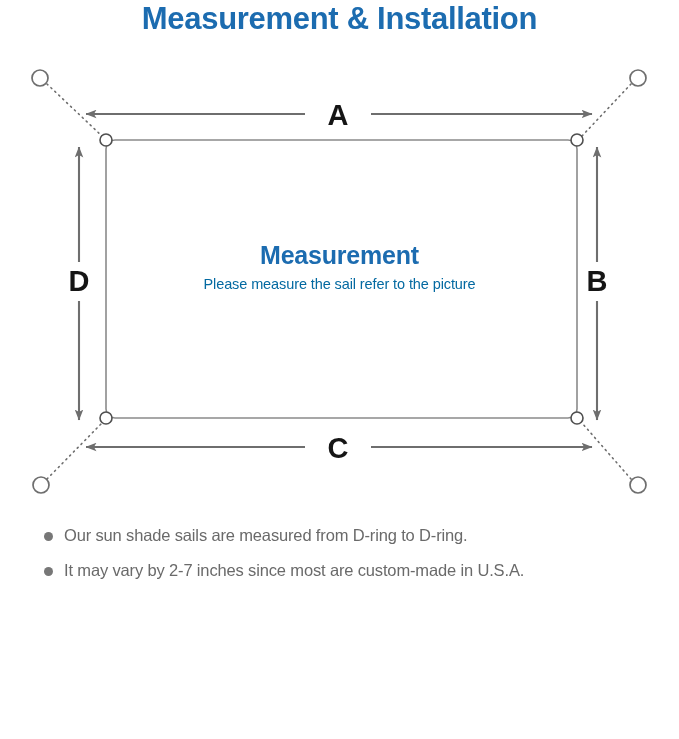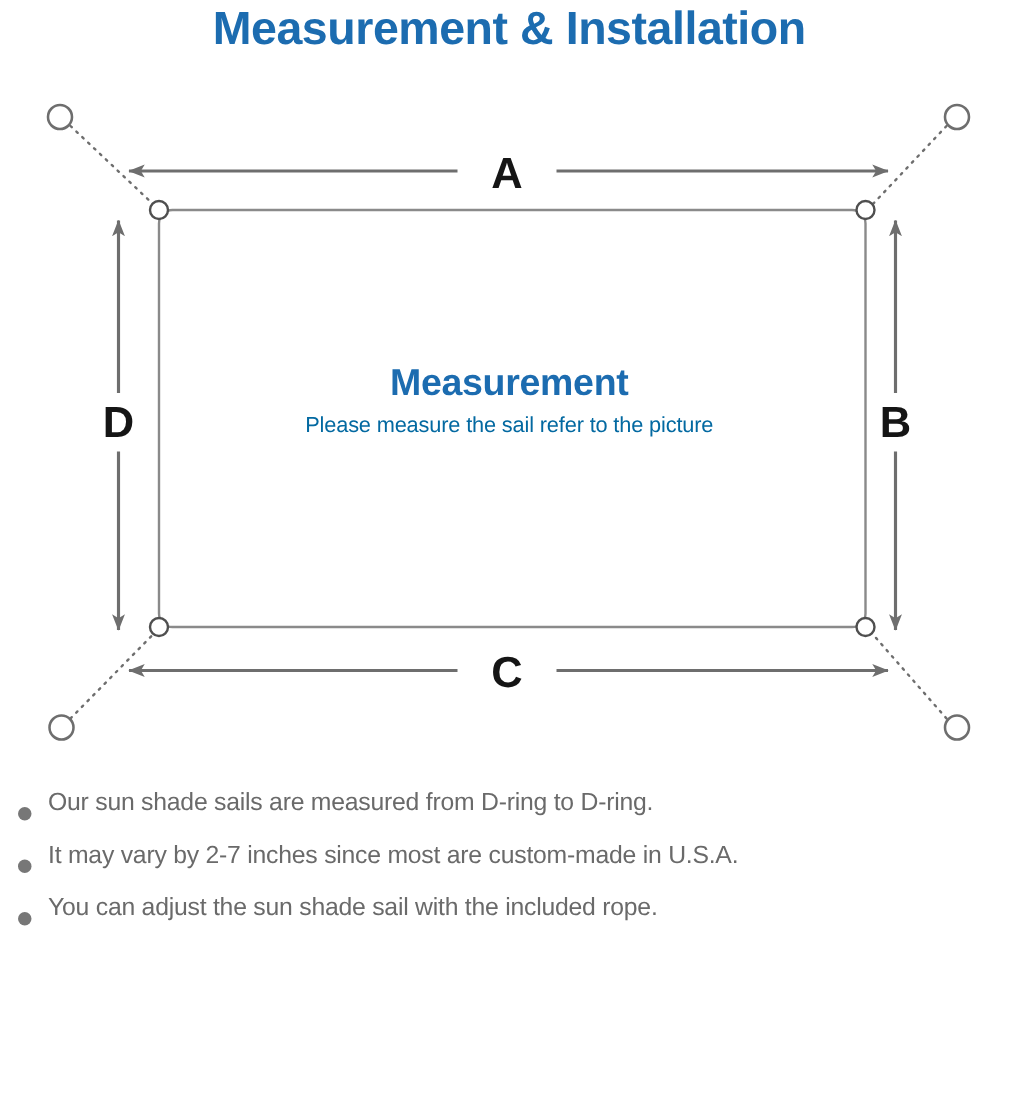--- a/index.html
+++ b/index.html
@@ -77,24 +77,25 @@
   .notes {
     position: absolute;
     left: 0;
     top: 524px;
     width: 679px;
     padding: 0;
     margin: 0;
   }
   .note-row {
     display: flex;
-    align-items: flex-end;
+    align-items: flex-start;
     margin-bottom: 12px;
     padding-left: 12px;
     padding-right: 6px;
+    margin-left: 32px;
   }
   .note-bullet {
     flex: 0 0 auto;
     width: 9px;
     height: 9px;
     border-radius: 50%;
     background: #777777;
     margin-top: 8px;
     margin-right: 11px;
   }
@@ -181,19 +182,15 @@
 
   <div class="notes">
     <div class="note-row">
       <span class="note-bullet"></span>
       <span class="note-text">Our sun shade sails are measured from D-ring to D-ring.</span>
     </div>
     <div class="note-row">
       <span class="note-bullet"></span>
       <span class="note-text">It may vary by 2-7 inches since most are custom-made in U.S.A.</span>
     </div>
-    <div class="note-row">
-      <span class="note-bullet"></span>
-      <span class="note-text">You can adjust the sun shade sail with the included rope.</span>
-    </div>
   </div>
 
 </div>
 
 </body></html>

